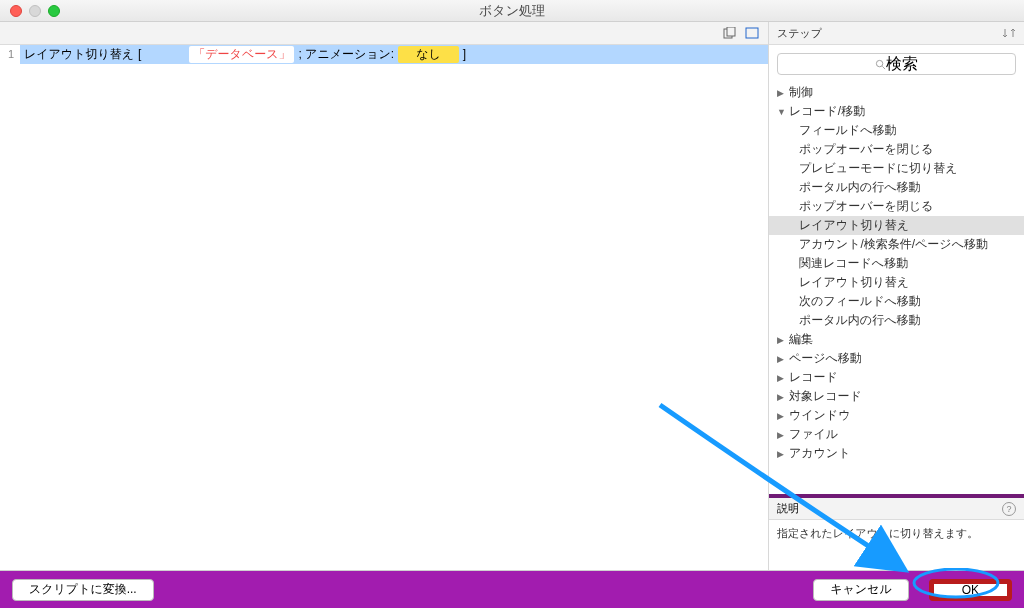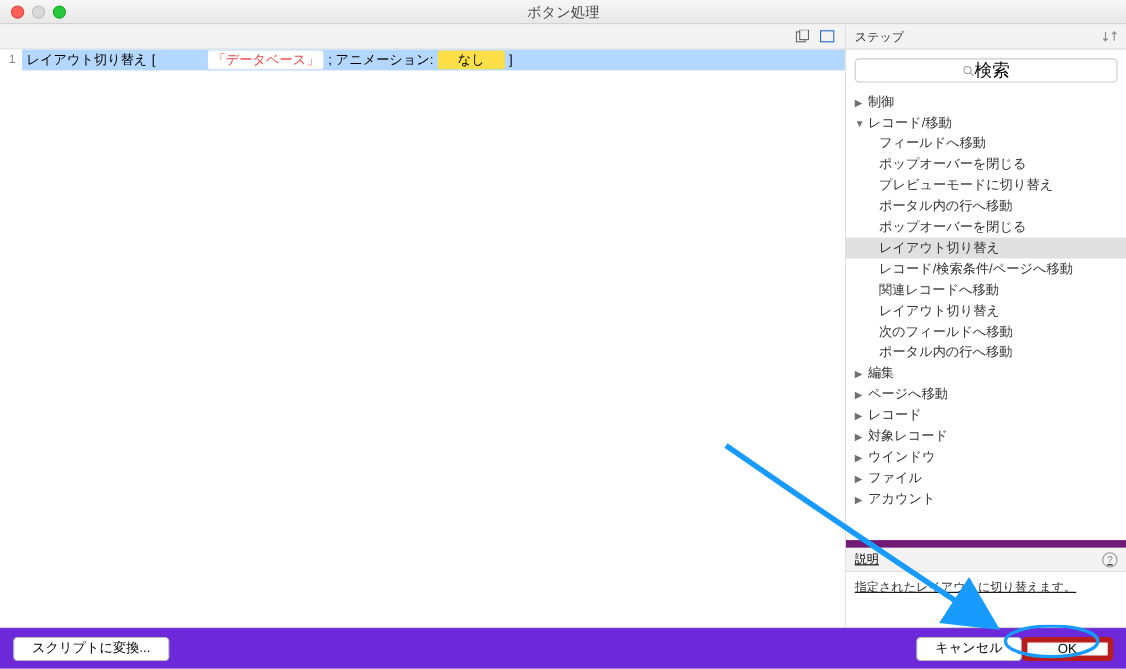--- a/index.html
+++ b/index.html
@@ -140,48 +140,47 @@
 }
 .tree-row.selected { background: #e0e0e0; }
 .tree-row.child { padding-left: 30px; }
 .tree-arrow {
   width: 10px;
   font-size: 9px;
   color: #707070;
   margin-right: 2px;
 }
 .desc-section {
-  border-top: 7px solid #701a75;
+  border-top: 4px solid #701a75;
   background: #fff;
   padding: 0;
-  text-decoration: underline;
 }
 .desc-header {
   display: flex;
   justify-content: space-between;
   align-items: center;
   padding: 3px 8px;
   background: #f3f3f3;
   border-bottom: 1px solid #dcdcdc;
   font-size: 11px;
 }
 .help-icon {
   width: 14px; height: 14px; border: 1px solid #999;
   border-radius: 50%; display: flex; align-items: center;
   justify-content: center; font-size: 9px; color: #888;
 }
 .desc-body { padding: 6px 8px; font-size: 11px; color: #333; min-height: 50px; }
 .footer {
   height: 38px;
-  background: #6d28d9;
+  background: #a21caf;
   border-top: 1px solid #d0d0d0;
   display: flex;
   align-items: center;
   padding: 0 12px;
-  gap: 0;
+  gap: 20px;
 }
 .footer .spacer { flex: 1; }
 .btn {
   height: 22px;
   padding: 0 16px;
   background: #fff;
   border: 1px solid #bbb;
   border-radius: 4px;
   font-size: 12px;
   cursor: pointer;
@@ -280,21 +279,21 @@
         <div class="tree-row child">
           <span>ポータル内の行へ移動</span>
         </div>
         <div class="tree-row child">
           <span>ポップオーバーを閉じる</span>
         </div>
         <div class="tree-row child selected">
           <span>レイアウト切り替え</span>
         </div>
         <div class="tree-row child">
-          <span>レコード/検索条件/ページへ移動</span>
+          <span>アカウント/検索条件/ページへ移動</span>
         </div>
         <div class="tree-row child">
           <span>関連レコードへ移動</span>
         </div>
         <div class="tree-row child">
           <span>レイアウト切り替え</span>
         </div>
         <div class="tree-row child">
           <span>次のフィールドへ移動</span>
         </div>

